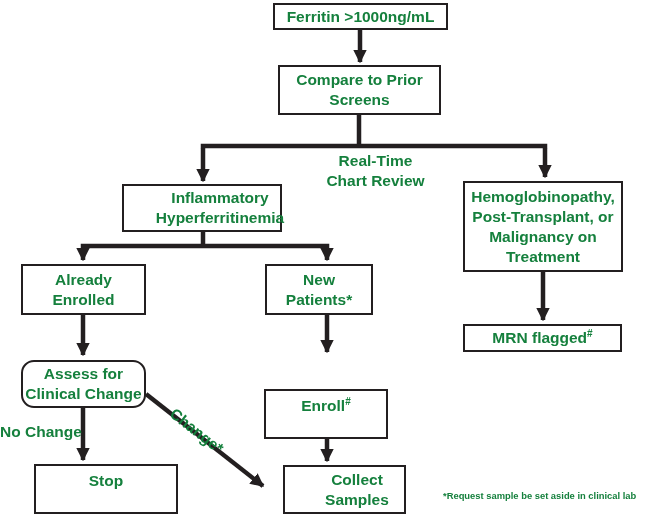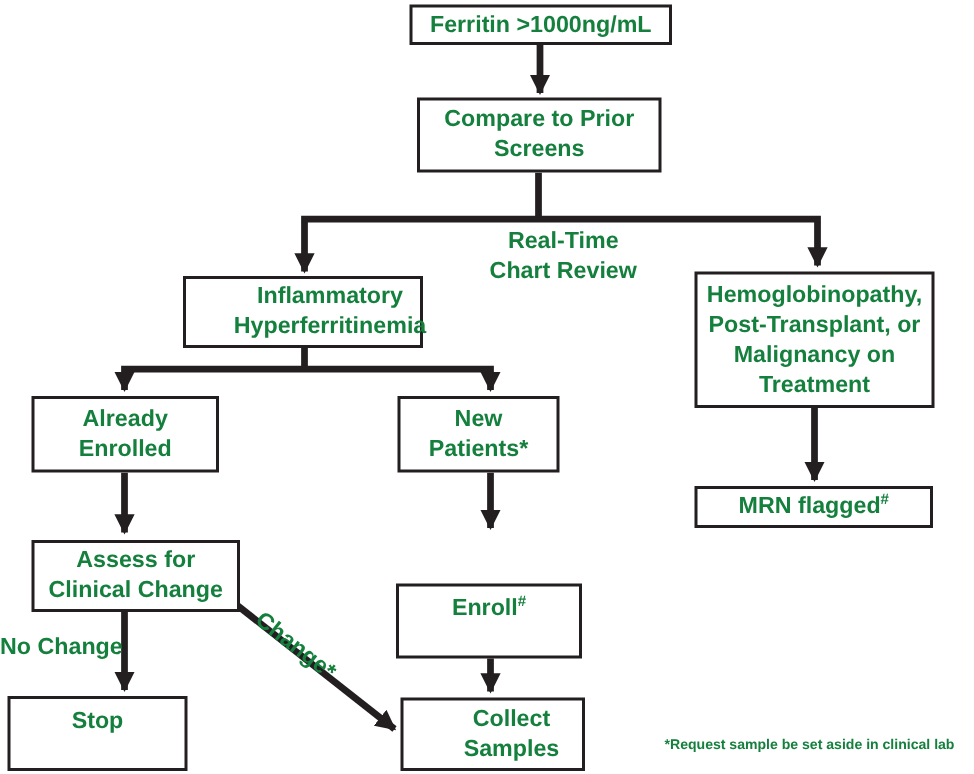--- a/index.html
+++ b/index.html
@@ -74,24 +74,24 @@
     line-height: 16px;
     white-space: nowrap;
   }
   
   #node-ferritin        { left: 273px; top: 3px;   width: 175px; height: 27px; }
   #node-compare         { left: 278px; top: 65px;  width: 163px; height: 50px; }
   #node-inflammatory    { left: 122px; top: 184px; width: 160px; height: 48px; padding-left: 36px; }
   #node-hemoglobinopathy{ left: 463px; top: 181px; width: 160px; height: 91px; }
   #node-already         { left: 21px;  top: 264px; width: 125px; height: 51px; }
   #node-new-patients    { left: 265px; top: 264px; width: 108px; height: 51px; }
-  #node-assess          { left: 21px;  top: 360px; width: 139px; height: 48px; }
+  #node-assess          { left: 21px;  top: 360px; width: 125px; height: 48px; border-radius: 13px; }
   #node-enroll          { left: 264px; top: 357px; width: 124px; height: 50px; margin-top: 32px; }
-  #node-stop            { left: 5px;  top: 464px; width: 120px; height: 50px; }
-  #node-collect         { left: 267px; top: 465px; width: 123px; height: 49px; padding-left: 25px; }
+  #node-stop            { left: 34px;  top: 464px; width: 144px; height: 50px; }
+  #node-collect         { left: 283px; top: 465px; width: 123px; height: 49px; padding-left: 25px; }
   #node-mrn-flagged     { left: 463px; top: 324px; width: 159px; height: 28px; }
   #label-chart-review   { left: 298px; top: 151px; width: 155px; }
   #label-no-change      { left: 0px;   top: 422px; width: 84px; }
   #label-change         { left: 178px; top: 404px; }
 </style>
 </head>
 <body>
 
 <div class="canvas">
 

